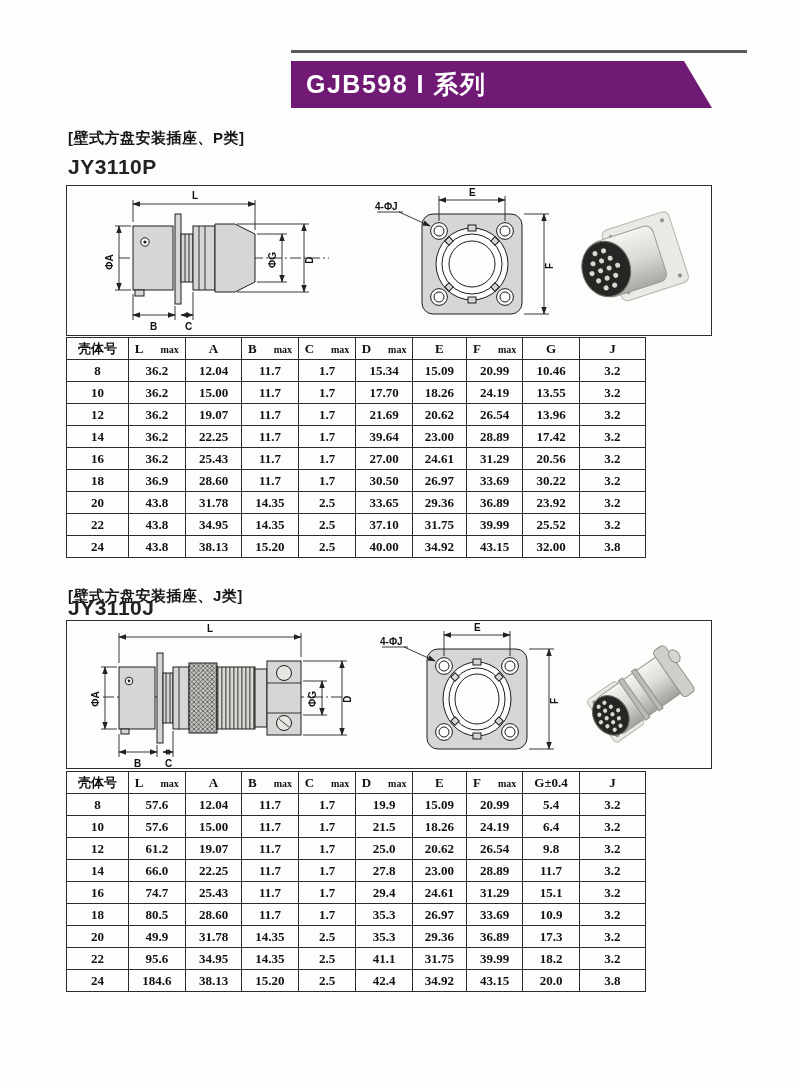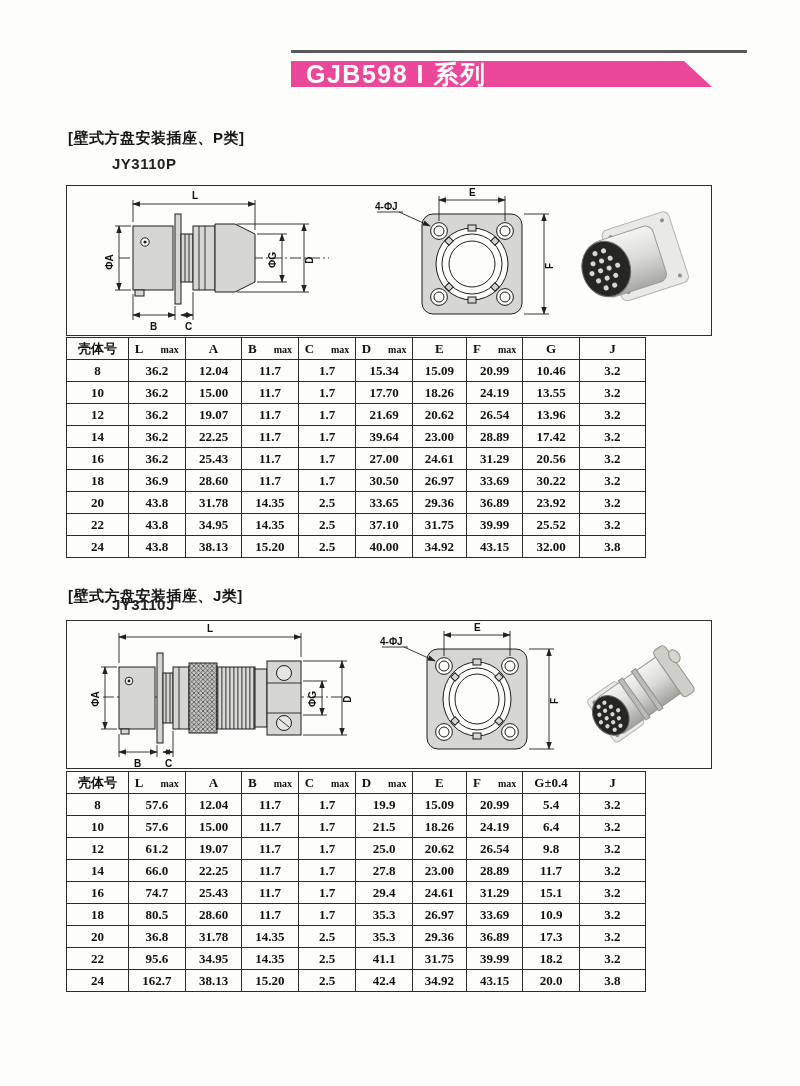--- a/index.html
+++ b/index.html
@@ -7,28 +7,28 @@
   .page {
     position:relative; width:800px; height:1086px; margin:0 auto;
     background:#fdfdfc; overflow:hidden;
     font-family:"Liberation Sans", sans-serif; color:#1b1b1b;
   }
   .banner-rule {
     position:absolute; left:291px; top:50px; width:456px; height:2.5px;
     background:#595959;
   }
   .banner {
-    position:absolute; left:291px; top:61px; width:421px; height:26px;
-    background:#ec4899; color:#ffffff;
+    position:absolute; left:291px; top:61px; width:421px; height:47px;
+    background:#701a75; color:#ffffff;
     clip-path:polygon(0 0, calc(100% - 28px) 0, 100% 100%, 0 100%);
     display:flex; align-items:center; padding-left:15px;
     font-size:25px; font-weight:bold; letter-spacing:1.5px;
   }
   .sec-heading { position:absolute; left:68px; font-size:15px; font-weight:600; color:#161616; letter-spacing:0.5px; }
-  .sec-model   { position:absolute; left:68px; font-size:15px; font-weight:600; color:#222; letter-spacing:0.5px;margin-left:44px; }
+  .sec-model   { position:absolute; left:68px; font-size:21px; font-weight:600; color:#222; letter-spacing:0.5px; }
   .draw-box {
     position:absolute; left:66px; width:646px; height:151px;
     border:1.3px solid #2e2e2e; background:#fdfdfc;
   }
   .draw-box svg { position:absolute; }
   .dim-table {
     position:absolute; left:66px; width:580px;
     border-collapse:collapse; table-layout:fixed;
     border:1.7px solid #222;
     font-family:"Liberation Serif", serif; font-size:13px; font-weight:bold;
@@ -583,21 +583,21 @@
           <td>11.7</td>
           <td>1.7</td>
           <td>35.3</td>
           <td>26.97</td>
           <td>33.69</td>
           <td>10.9</td>
           <td>3.2</td>
         </tr>
         <tr>
           <td>20</td>
-          <td>36.8</td>
+          <td>49.9</td>
           <td>31.78</td>
           <td>14.35</td>
           <td>2.5</td>
           <td>35.3</td>
           <td>29.36</td>
           <td>36.89</td>
           <td>17.3</td>
           <td>3.2</td>
         </tr>
         <tr>
@@ -607,21 +607,21 @@
           <td>14.35</td>
           <td>2.5</td>
           <td>41.1</td>
           <td>31.75</td>
           <td>39.99</td>
           <td>18.2</td>
           <td>3.2</td>
         </tr>
         <tr>
           <td>24</td>
-          <td>162.7</td>
+          <td>184.6</td>
           <td>38.13</td>
           <td>15.20</td>
           <td>2.5</td>
           <td>42.4</td>
           <td>34.92</td>
           <td>43.15</td>
           <td>20.0</td>
           <td>3.8</td>
         </tr>
       </tbody>

